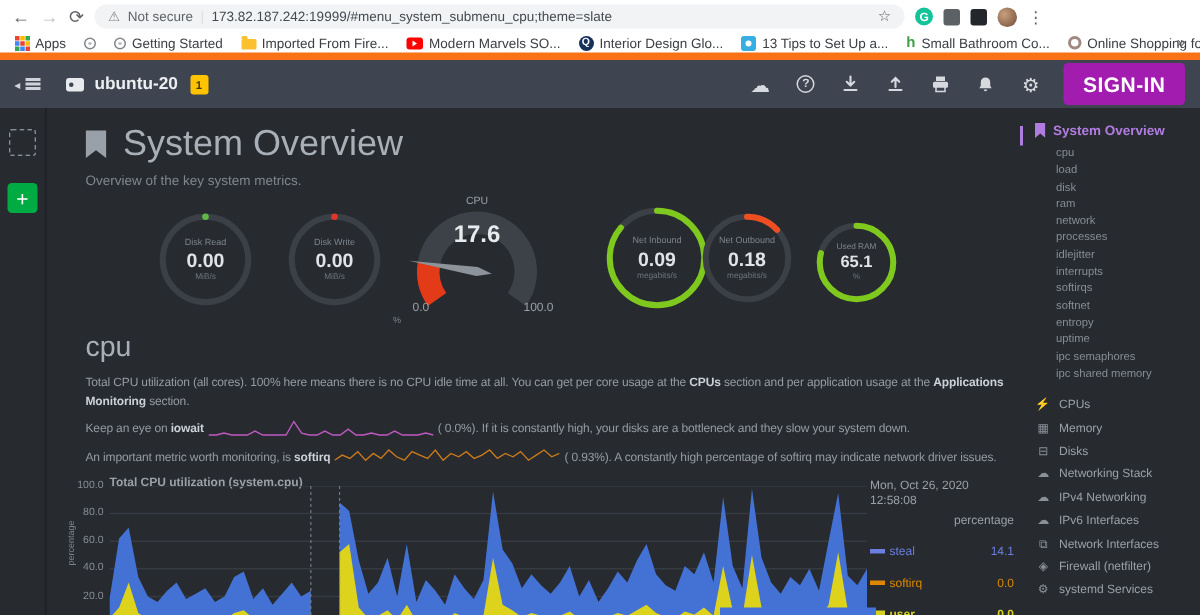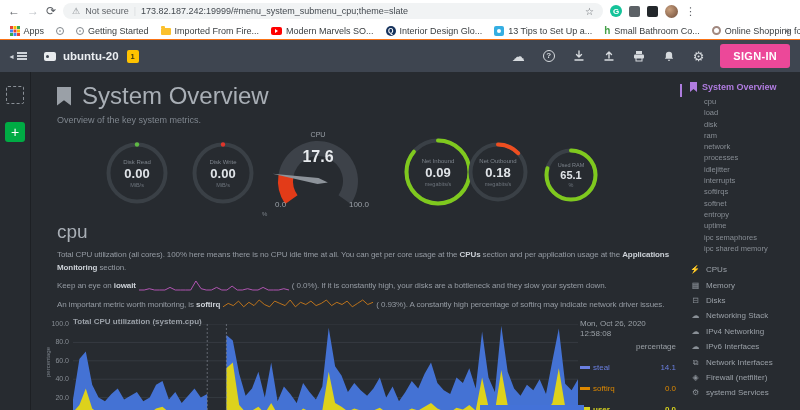--- a/index.html
+++ b/index.html
@@ -18,21 +18,21 @@
   .pill .sep{color:#dadce0;}
   .pill .url{color:#444a50;white-space:nowrap;overflow:hidden;}
   .pill .star{margin-left:auto;color:#5f6368;font-size:10px;}
   .ext-g{width:12px;height:12px;border-radius:50%;background:#15c39a;color:#fff;font-size:8px;font-weight:bold;
          display:flex;align-items:center;justify-content:center;}
   .ext-tm{width:11px;height:11px;border-radius:2px;background:#5c6166;}
   .ext-pin{width:11px;height:11px;border-radius:2px;background:#23272b;}
   .avatar{width:13px;height:13px;border-radius:50%;background:radial-gradient(circle at 35% 35%,#c9a07e,#6e4b38);}
   .dots{color:#5f6368;font-size:11px;letter-spacing:0;}
   .bkbar{height:18px;display:flex;align-items:center;gap:11px;padding:0 10px;font-size:9px;color:#3c4043;
-         background:#fff;border-bottom:1px solid #f97316;}
+         background:#fff;border-bottom:5px solid #f97316;}
   #bm-list{display:flex;align-items:center;gap:12px;min-width:0;}
   .bm{display:flex;align-items:center;gap:4px;white-space:nowrap;}
   .bmic{display:inline-block;flex:none;}
   .apps-grid{width:2.5px;height:2.5px;background:#ea4335;position:relative;top:-3px;margin-right:7px;
     box-shadow:3.5px 0 #fbbc05,7px 0 #34a853,0 3.5px #4285f4,3.5px 3.5px #ea4335,7px 3.5px #fbbc05,
                0 7px #34a853,3.5px 7px #4285f4,7px 7px #ea4335;}
   .globe{width:8px;height:8px;border:1px solid #80868b;border-radius:50%;
          background:radial-gradient(circle,#c0c4c8 1px,transparent 1.3px);}
   .folder{width:10px;height:7px;background:#fbc02d;border-radius:1px;position:relative;margin-top:2px;}
   .folder::before{content:"";position:absolute;top:-2px;left:0;width:4px;height:2px;background:#fbc02d;border-radius:1px 1px 0 0;}
@@ -52,21 +52,21 @@
   .tgl-arrow{font-size:8px;color:#ced3d9;}
   .tgl-bars{width:10px;height:2px;background:#ced3d9;box-shadow:0 -3px #ced3d9,0 3px #ced3d9;}
   .node-ic{width:12px;height:9px;background:#e8ebee;border-radius:2px;position:relative;margin:0 7px 0 8px;}
   .node-ic::after{content:"";position:absolute;left:2px;top:3px;width:3px;height:3px;background:#3e4550;border-radius:50%;}
   .node-name{font-size:11.5px;font-weight:bold;color:#eceff2;}
   .badge{background:#ffc300;color:#413a10;font-size:7.5px;font-weight:bold;padding:2px 4px;border-radius:2px;margin-left:8px;}
   .nd-icons{margin-left:auto;display:flex;align-items:center;gap:18px;color:#d6dade;}
   .nd-icons .glyph{font-size:13px;line-height:1;}
   .help-circ{width:12px;height:12px;border:1.2px solid #d6dade;border-radius:50%;font-size:8px;line-height:10px;
              text-align:center;font-weight:bold;}
-  .signin{background:#ec4899;color:#fff;font-size:11px;font-weight:bold;padding:6px 13px;border-radius:3px;
+  .signin{background:#a21caf;color:#fff;font-size:14px;font-weight:bold;padding:6px 13px;border-radius:3px;
           margin:0 10px 0 16px;letter-spacing:.3px;border:none;}
 
   
   .app-body{display:flex;height:338px;background:#272b30;}
   .rail{width:31px;border-right:1px solid #1d2024;flex:none;}
   .sel-btn{width:18px;height:18px;border:1px dashed #8a9097;border-radius:2px;margin:14px auto 0;}
   .add-btn{width:20px;height:20px;background:#00ab44;color:#fff;border-radius:3px;margin:18px auto 0;
            display:flex;align-items:center;justify-content:center;font-size:14px;line-height:1;}
   .main{flex:1;position:relative;min-width:0;}
   .sidebar{width:120px;flex:none;padding:10px 0 0 10px;position:relative;}

